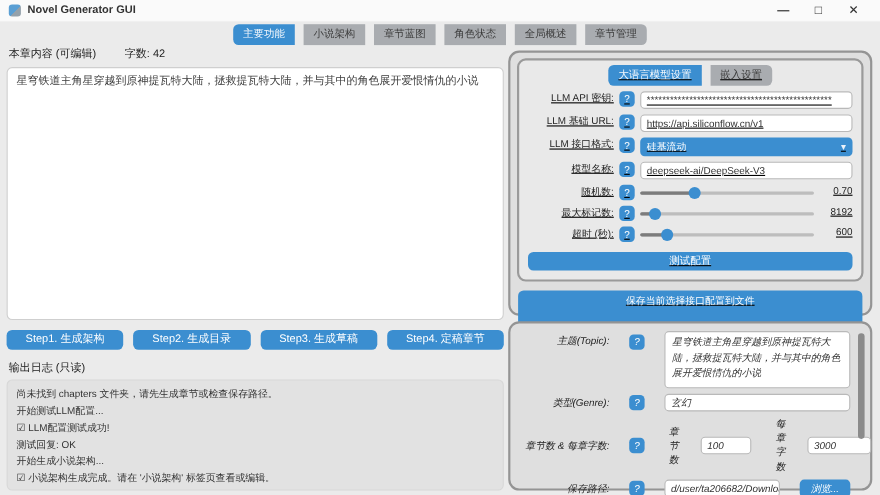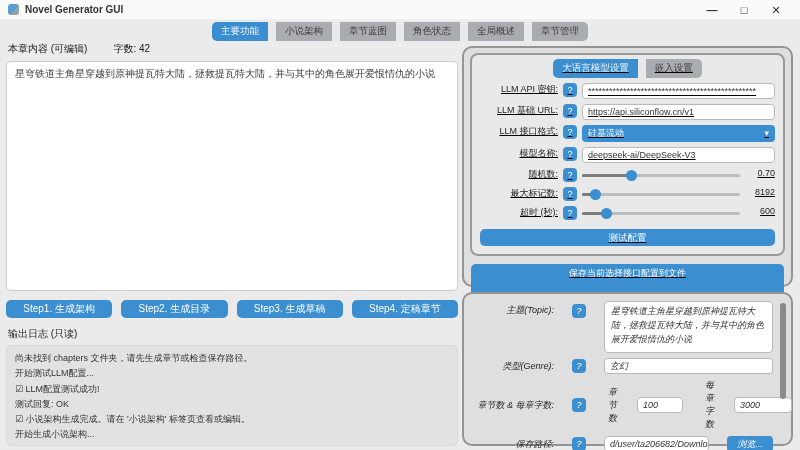--- a/index.html
+++ b/index.html
@@ -112,22 +112,22 @@
     <div class="step-btn">Step2. 生成目录</div>
     <div class="step-btn">Step3. 生成草稿</div>
     <div class="step-btn">Step4. 定稿章节</div>
   </div>
   <div class="log-header">输出日志 (只读)</div>
   <div class="log-box">
     <div>尚未找到 chapters 文件夹，请先生成章节或检查保存路径。</div>
     <div>开始测试LLM配置...</div>
     <div>☑ LLM配置测试成功!</div>
     <div>测试回复: OK</div>
+    <div>开始生成小说架构...</div>
     <div>☑ 小说架构生成完成。请在 '小说架构' 标签页查看或编辑。</div>
-    <div>开始生成小说架构...</div>
     <div>已加载 Novel_architecture.txt 内容到编辑区。</div>
   </div>
 </div>
 
 <div class="right-top">
   <div class="inner-config">
     <div class="config-tabs">
       <div class="seg-btn active">大语言模型设置</div>
       <div class="seg-btn">嵌入设置</div>
     </div>

